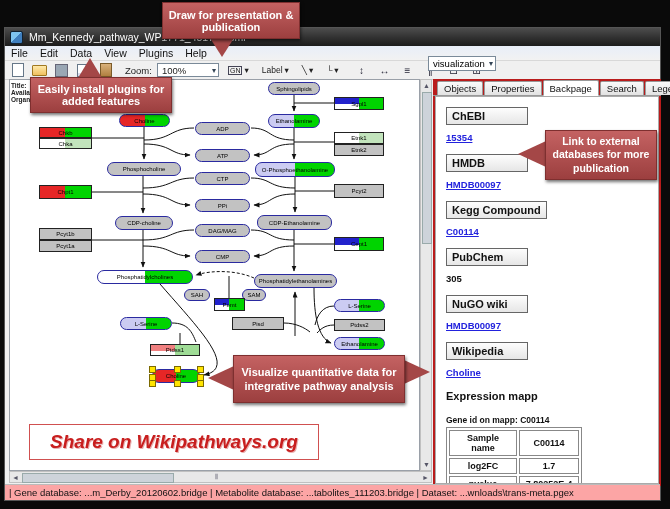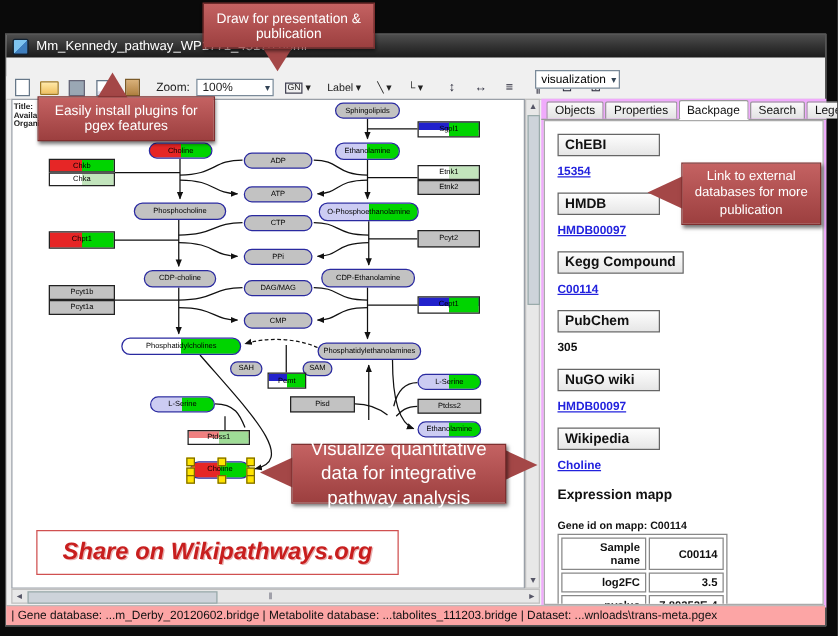--- a/index.html
+++ b/index.html
@@ -66,69 +66,77 @@
   #vscroll .sb-arrow{height:11px;}
   #vscroll .thumb{position:absolute;left:1px;top:12px;width:8px;height:150px;background:#cdd3da;border:1px solid #9aa;}
   #hscroll{position:absolute;left:4px;top:443px;width:423px;height:12px;background:#e8e8e8;
            border:1px solid #c0c0c0;box-sizing:border-box;}
   #hscroll .thumb{position:absolute;left:12px;top:1px;width:150px;height:8px;background:#cdd3da;border:1px solid #9aa;}
   .sb-arrow{font-size:7px;color:#556;text-align:center;line-height:11px;width:11px;}
   #hscroll .sb-arrow{position:absolute;top:0;}
   #hscroll .sb-right{right:0;}
   #hsplit{position:absolute;left:205px;top:1px;font-size:7px;color:#667;}
   
-  #right-panel{position:absolute;left:428px;top:51px;width:228px;height:407px;background:#f0abfc;box-sizing:border-box;}
+  #right-panel{position:absolute;left:428px;top:51px;width:228px;height:407px;background:#b91c1c;box-sizing:border-box;}
   #tabs{display:flex;align-items:flex-end;height:16px;padding-left:4px;border-bottom:1px solid #999;}
   .tab{font-size:9.5px;padding:1px 6px 1px 6px;border:1px solid #999;border-bottom:none;
        background:linear-gradient(#fafafa,#e2e2e2);margin-right:1px;border-radius:2px 2px 0 0;color:#111;}
   .tab.active{background:#fff;padding-top:2px;position:relative;top:1px;border-bottom:1px solid #fff;}
   #panel-body{position:absolute;left:2px;top:17px;right:2px;bottom:2px;background:#fff;
               border:1px solid #aaa;overflow:hidden;padding:6px 0 0 10px;box-sizing:border-box;}
   .bp-header{display:inline-block;min-width:70px;font-size:11px;font-weight:bold;color:#111;
              border:1px solid #666;background:linear-gradient(#fdfdfd,#e6e6e6);padding:2px 5px;margin-top:11px;}
   .bp-header.first{margin-top:4px;}
   .bp-value{display:block;font-size:9.5px;font-weight:bold;margin:7px 0 0 0;color:#111;}
   a.bp-link{color:#2222dd;text-decoration:underline;}
   #exp-heading{font-size:11px;font-weight:bold;margin-top:12px;color:#111;}
   #geneid-line{font-size:8.5px;font-weight:bold;margin-top:13px;color:#111;}
   #exp-table{border-collapse:separate;border-spacing:2px;border:1px solid #888;margin-top:2px;background:#fff;}
-  #exp-table td{border:1px solid #888;font-size:9px;font-weight:bold;text-align:right;padding:2px 4px;color:#111;}
+  #exp-table td{border:1px solid #888;font-size:9px;font-weight:bold;text-align:center;padding:2px 4px;color:#111;}
   #exp-table td.c1{width:58px;} #exp-table td.c2{width:50px;}
   
   #statusbar{position:absolute;left:0;bottom:0;width:100%;height:16px;background:#fca5a5;
              border-top:1px solid #bbb;font-size:9.5px;color:#111;line-height:15px;padding-left:4px;
              box-sizing:border-box;white-space:nowrap;overflow:hidden;}
   
   .callout{position:absolute;z-index:20;background:linear-gradient(#c46262,#9c3f3f);
            border:1px solid #7e2f2f;box-shadow:1px 2px 3px rgba(0,0,0,.55);
-           color:#fff;font-weight:normal;display:flex;align-items:center;justify-content:center;
+           color:#fff;font-weight:bold;display:flex;align-items:center;justify-content:center;
            text-align:center;padding:0 4px;box-sizing:border-box;}
   .c-arrow{position:absolute;z-index:19;width:0;height:0;}
   #callout-draw{left:162px;top:2px;width:138px;height:37px;font-size:11px;}
   #arrow-draw{left:210px;top:38px;border-left:12px solid transparent;border-right:12px solid transparent;border-top:19px solid #a44747;}
   #callout-plugins{left:30px;top:77px;width:142px;height:36px;font-size:11px;}
   #arrow-plugins{left:78px;top:58px;border-left:12px solid transparent;border-right:12px solid transparent;border-bottom:20px solid #a44747;}
   #callout-link{left:545px;top:130px;width:112px;height:50px;font-size:10.5px;line-height:1.25;}
   #arrow-link{left:518px;top:141px;border-top:13px solid transparent;border-bottom:13px solid transparent;border-right:28px solid #a44747;}
-  #callout-visualize{left:233px;top:355px;width:172px;height:48px;font-size:15px;line-height:1.3;}
+  #callout-visualize{left:233px;top:355px;width:172px;height:48px;font-size:11px;line-height:1.3;}
   #arrow-visualize-left{left:208px;top:366px;border-top:12px solid transparent;border-bottom:12px solid transparent;border-right:26px solid #a44747;}
   #arrow-visualize-right{left:404px;top:360px;border-top:12px solid transparent;border-bottom:12px solid transparent;border-left:26px solid #a44747;}
 </style>
 </head>
 <body>
 
 <div id="stage">
 
   <div id="window">
 
     <div id="titlebar">
       <div id="title-icon"></div>
       <div id="title-text">Mm_Kennedy_pathway_WP1771_45176.gpml</div>
     </div>
 
+    <div id="menubar">
+        <div class="menu-item">File</div>
+        <div class="menu-item">Edit</div>
+        <div class="menu-item">Data</div>
+        <div class="menu-item">View</div>
+        <div class="menu-item">Plugins</div>
+        <div class="menu-item">Help</div>
+      </div>
 
     <div id="toolbar">
       <div class="tbtn">
           <div class="icon-new"></div>
         </div>
       <div class="tbtn">
           <div class="icon-open"></div>
         </div>
       <div class="tbtn">
           <div class="icon-save"></div>
@@ -311,38 +319,38 @@
         <div id="exp-heading">Expression mapp</div>
         <div id="geneid-line">Gene id on mapp: C00114</div>
         <table id="exp-table">
             <tbody>
               <tr>
                 <td class="c1">Sample name</td>
                 <td class="c2">C00114</td>
               </tr>
               <tr>
                 <td class="c1">log2FC</td>
-                <td class="c2">3.5</td>
+                <td class="c2">1.7</td>
               </tr>
               <tr>
                 <td class="c1">pvalue</td>
                 <td class="c2">7.80252E-4</td>
               </tr>
             </tbody>
           </table>
       </div>
     </div>
 
     <div id="statusbar">| Gene database: ...m_Derby_20120602.bridge | Metabolite database: ...tabolites_111203.bridge | Dataset: ...wnloads\trans-meta.pgex</div>
   </div>
 
   <div class="callout" id="callout-draw">Draw for presentation &amp; publication</div>
   <div class="c-arrow" id="arrow-draw"></div>
 
-  <div class="callout" id="callout-plugins">Easily install plugins for pgex features</div>
+  <div class="callout" id="callout-plugins">Easily install plugins for added features</div>
   <div class="c-arrow" id="arrow-plugins"></div>
 
   <div class="callout" id="callout-link">Link to external databases for more publication</div>
   <div class="c-arrow" id="arrow-link"></div>
 
   <div class="callout" id="callout-visualize">Visualize quantitative data for integrative pathway analysis</div>
   <div class="c-arrow" id="arrow-visualize-left"></div>
   <div class="c-arrow" id="arrow-visualize-right"></div>
 
 </div>

